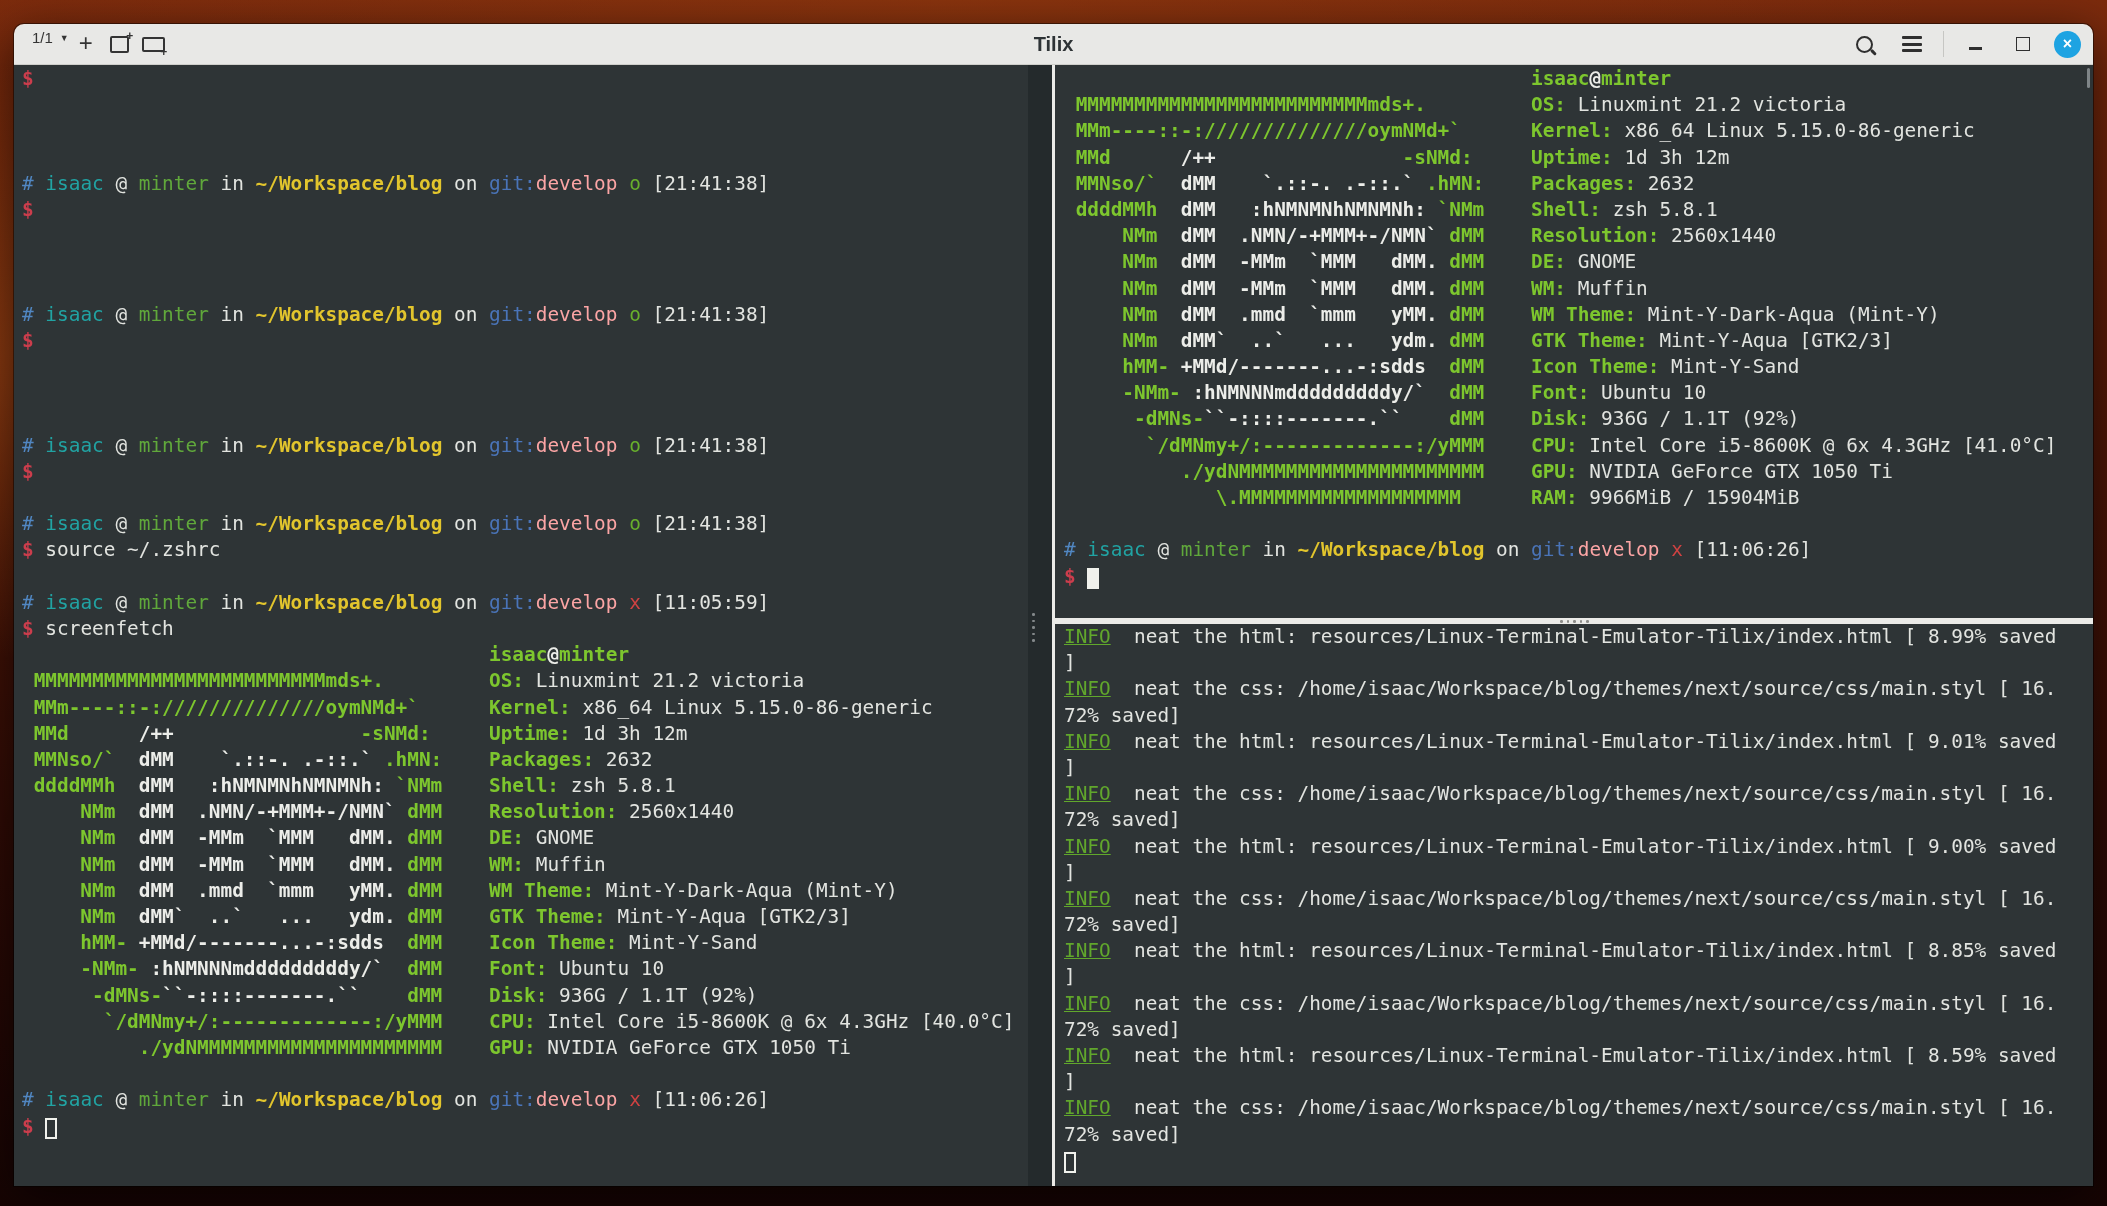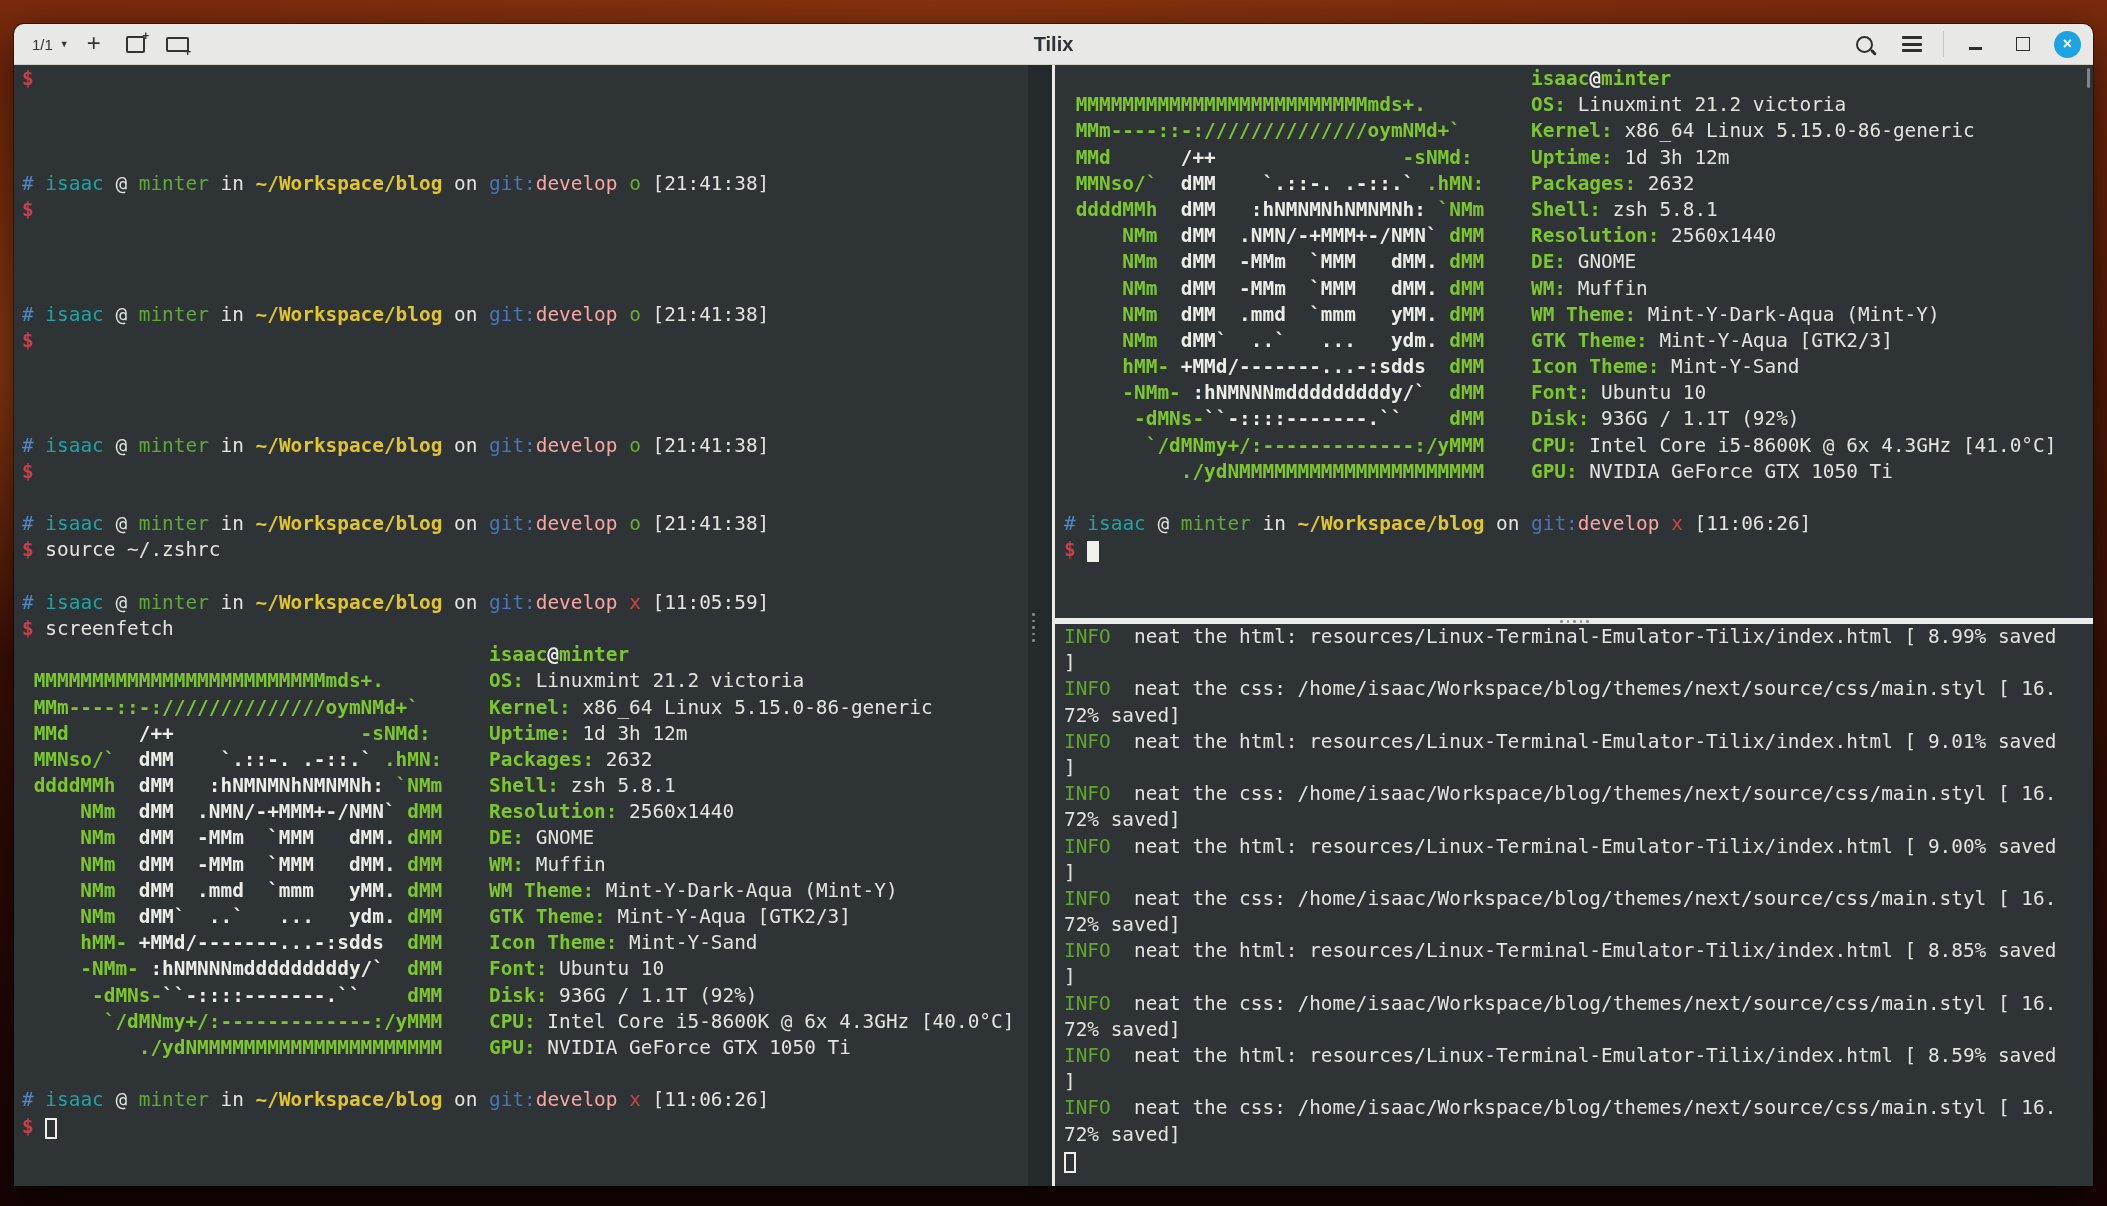--- a/index.html
+++ b/index.html
@@ -8,21 +8,21 @@
       radial-gradient(ellipse 900px 500px at 4% 30%, rgba(190,90,25,.55) 0%, rgba(190,90,25,0) 60%),
       radial-gradient(ellipse 1400px 420px at 45% 0%, rgba(150,60,15,.5) 0%, rgba(150,60,15,0) 70%),
       linear-gradient(180deg,#7c2b0d 0%,#6b230a 12%,#4e1607 38%,#2f0b05 68%,#170403 100%);
     font-family:"Liberation Sans", sans-serif;}
   .window{position:absolute;left:14px;top:24px;width:2079px;height:1162px;
     border-radius:10px 10px 0 0;overflow:hidden;
     box-shadow:0 12px 48px rgba(0,0,0,.6),0 0 0 1px rgba(0,0,0,.45);}
   
   .titlebar{position:absolute;left:0;top:0;width:100%;height:40px;background:#e8e8e6;
     border-bottom:1px solid #cfcfcb;display:flex;align-items:center;}
-  .tb-left{display:flex;align-items:center;gap:8px;padding-left:18px;}
+  .tb-left{display:flex;align-items:flex-start;gap:0;padding-left:18px;}
   .session-pager{display:flex;align-items:center;gap:7px;color:#343434;font-size:15px;cursor:default;}
   .session-pager .caret{font-size:9px;color:#343434;}
   .tb-btn{display:flex;align-items:center;justify-content:center;width:34px;height:30px;color:#343434;}
   .plus-glyph{font-size:24px;font-weight:400;line-height:1;margin-top:-2px;}
   .ico-rect{position:relative;width:15px;height:13px;border:2px solid #343434;border-radius:2px;display:inline-block;}
   .ico-rect .mini-plus{position:absolute;right:-6px;top:-9px;font-size:12px;font-weight:bold;color:#343434;}
   .ico-rect2{position:relative;width:19px;height:11px;border:2px solid #343434;border-radius:2px;display:inline-block;}
   .ico-rect2 .mini-plus{position:absolute;right:-4px;bottom:-9px;font-size:12px;font-weight:bold;color:#343434;}
   .tb-title{position:absolute;left:50%;transform:translateX(-50%);font-weight:bold;font-size:20px;color:#2e3336;}
   .tb-right{position:absolute;right:12px;top:0;height:40px;display:flex;align-items:center;gap:14px;}
@@ -59,21 +59,21 @@
   .sg-u{color:#21a3a3;}
   .sg-w{color:#e2e4e0;}
   .sg-g{color:#60a83b;}
   .sg-p{color:#e2c52d;font-weight:bold;}
   .sg-gp{color:#4a74b8;text-align:center;}
   .sg-b{color:#fca5a5;}
   .sg-ok{color:#68b02c;}
   .sg-er{color:#cf4242;}
   .sg-ag{color:#7dc62e;font-weight:bold;}
   .sg-aw{color:#ecede9;font-weight:bold;}
-  .sg-tg{color:#61a72c;}
+  .sg-tg{color:#61a72c;text-decoration:underline;}
   .sg-cS,.sg-cH{display:inline-block;width:11.7px;height:21px;vertical-align:-4px;}
   .sg-cS{background:#f0f1ec;}
   .sg-cH{box-shadow:inset 0 0 0 2px #f0f1ec;}
 </style>
 </head>
 <body>
 
 <div class="screen">
   <div class="window">
 
@@ -189,20 +189,21 @@
             <div class="term-line"><span class="sg-ag">     NMm  </span><span class="sg-aw">dMM  .NMN/-+MMM+-/NMN` </span><span class="sg-ag">dMM</span><span class="sg-sp">    </span><span class="sg-ag">Resolution:</span><span class="sg-w"> 2560x1440</span></div>
             <div class="term-line"><span class="sg-ag">     NMm  </span><span class="sg-aw">dMM  -MMm  `MMM   dMM. </span><span class="sg-ag">dMM</span><span class="sg-sp">    </span><span class="sg-ag">DE:</span><span class="sg-w"> GNOME</span></div>
             <div class="term-line"><span class="sg-ag">     NMm  </span><span class="sg-aw">dMM  -MMm  `MMM   dMM. </span><span class="sg-ag">dMM</span><span class="sg-sp">    </span><span class="sg-ag">WM:</span><span class="sg-w"> Muffin</span></div>
             <div class="term-line"><span class="sg-ag">     NMm  </span><span class="sg-aw">dMM  .mmd  `mmm   yMM. </span><span class="sg-ag">dMM</span><span class="sg-sp">    </span><span class="sg-ag">WM Theme:</span><span class="sg-w"> Mint-Y-Dark-Aqua (Mint-Y)</span></div>
             <div class="term-line"><span class="sg-ag">     NMm  </span><span class="sg-aw">dMM`  ..`   ...   ydm. </span><span class="sg-ag">dMM</span><span class="sg-sp">    </span><span class="sg-ag">GTK Theme:</span><span class="sg-w"> Mint-Y-Aqua [GTK2/3]</span></div>
             <div class="term-line"><span class="sg-ag">     hMM- </span><span class="sg-aw">+MMd/-------...-:sdds  </span><span class="sg-ag">dMM</span><span class="sg-sp">    </span><span class="sg-ag">Icon Theme:</span><span class="sg-w"> Mint-Y-Sand</span></div>
             <div class="term-line"><span class="sg-ag">     -NMm- </span><span class="sg-aw">:hNMNNNmdddddddddy/`  </span><span class="sg-ag">dMM</span><span class="sg-sp">    </span><span class="sg-ag">Font:</span><span class="sg-w"> Ubuntu 10</span></div>
             <div class="term-line"><span class="sg-ag">      -dMNs-</span><span class="sg-aw">``-::::-------.``    </span><span class="sg-ag">dMM</span><span class="sg-sp">    </span><span class="sg-ag">Disk:</span><span class="sg-w"> 936G / 1.1T (92%)</span></div>
             <div class="term-line"><span class="sg-ag">       `/dMNmy+/:-------------:/yMMM</span><span class="sg-sp">    </span><span class="sg-ag">CPU:</span><span class="sg-w"> Intel Core i5-8600K @ 6x 4.3GHz [41.0°C]</span></div>
             <div class="term-line"><span class="sg-ag">          ./ydNMMMMMMMMMMMMMMMMMMMMM</span><span class="sg-sp">    </span><span class="sg-ag">GPU:</span><span class="sg-w"> NVIDIA GeForce GTX 1050 Ti</span></div>
+            <div class="term-line"><span class="sg-ag">             \.MMMMMMMMMMMMMMMMMMM</span><span class="sg-sp">      </span><span class="sg-ag">RAM:</span><span class="sg-w"> 9966MiB / 15904MiB</span></div>
             <div class="term-line">&nbsp;</div>
             <div class="term-line"><span class="sg-h"># </span><span class="sg-u">isaac </span><span class="sg-w">@ </span><span class="sg-g">minter </span><span class="sg-w">in </span><span class="sg-p">~/Workspace/blog </span><span class="sg-w">on </span><span class="sg-gp">git:</span><span class="sg-b">develop </span><span class="sg-er">x </span><span class="sg-w">[11:06:26]</span></div>
             <div class="term-line"><span class="sg-d">$ </span><span class="sg-cS">&nbsp;</span></div>
             <div class="term-line">&nbsp;</div>
           </div>
         <div class="scroll-thumb"></div>
         <div class="h-div">
           <span class="h-handle">
               <i></i>
               <i></i>

